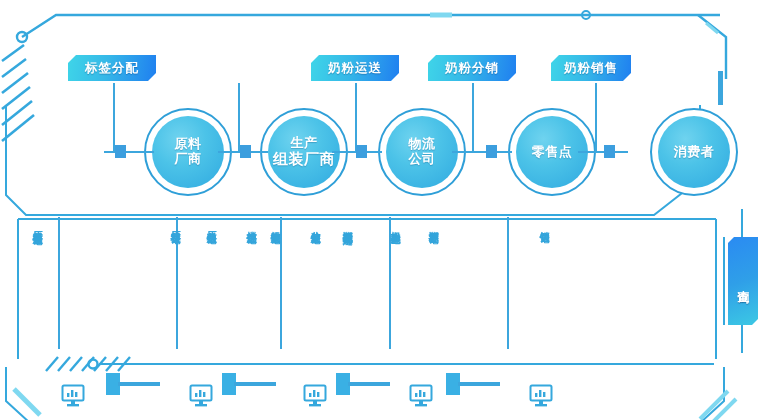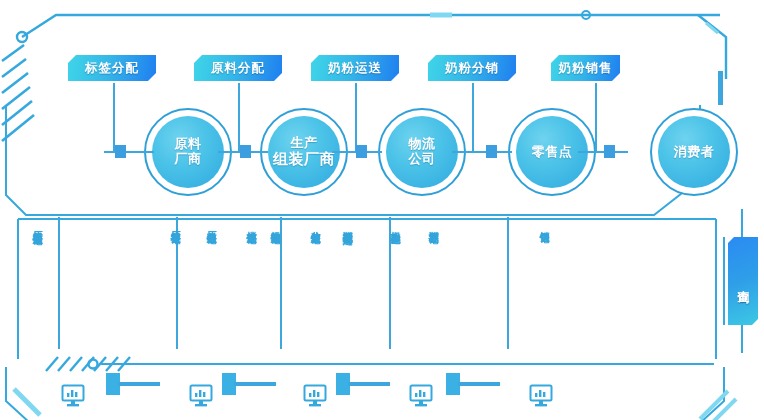--- a/index.html
+++ b/index.html
@@ -165,30 +165,27 @@
 
     <div class="drop" style="left:113px;top:74px;height:68px;"></div>
     <div class="drop" style="left:238px;top:74px;height:68px;"></div>
     <div class="drop" style="left:355px;top:74px;height:68px;"></div>
     <div class="drop" style="left:472px;top:74px;height:68px;"></div>
     <div class="drop" style="left:595px;top:74px;height:68px;"></div>
 
     <div class="tag" style="left:68px;top:46px;width:88px;">
       <span>标签分配</span>
     </div>
-    <div class="tag" style="left:194px;top:46px;width:88px;">
-      <span>原料分配</span>
-    </div>
     <div class="tag" style="left:311px;top:46px;width:88px;">
       <span>奶粉运送</span>
     </div>
     <div class="tag" style="left:428px;top:46px;width:88px;">
       <span>奶粉分销</span>
     </div>
-    <div class="tag" style="left:551px;top:46px;width:69px;">
+    <div class="tag" style="left:551px;top:46px;width:80px;">
       <span>奶粉销售</span>
     </div>
 
 
     <div class="node" style="left:144px;top:99px;">
       <div class="disc">
         <div>
           <span>原料</span>
           <span>厂商</span>
         </div>

